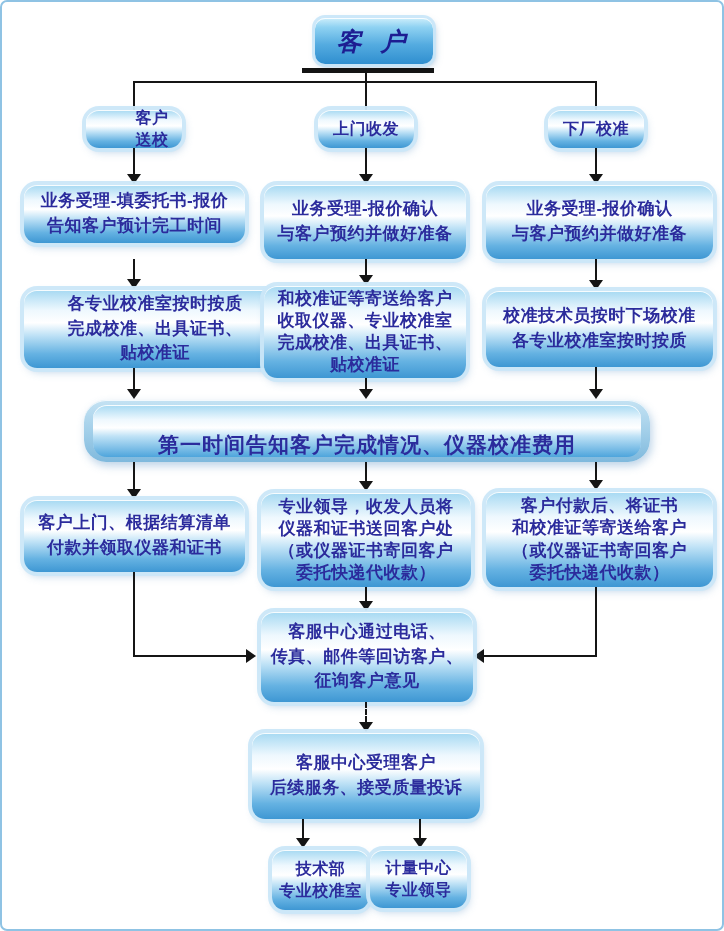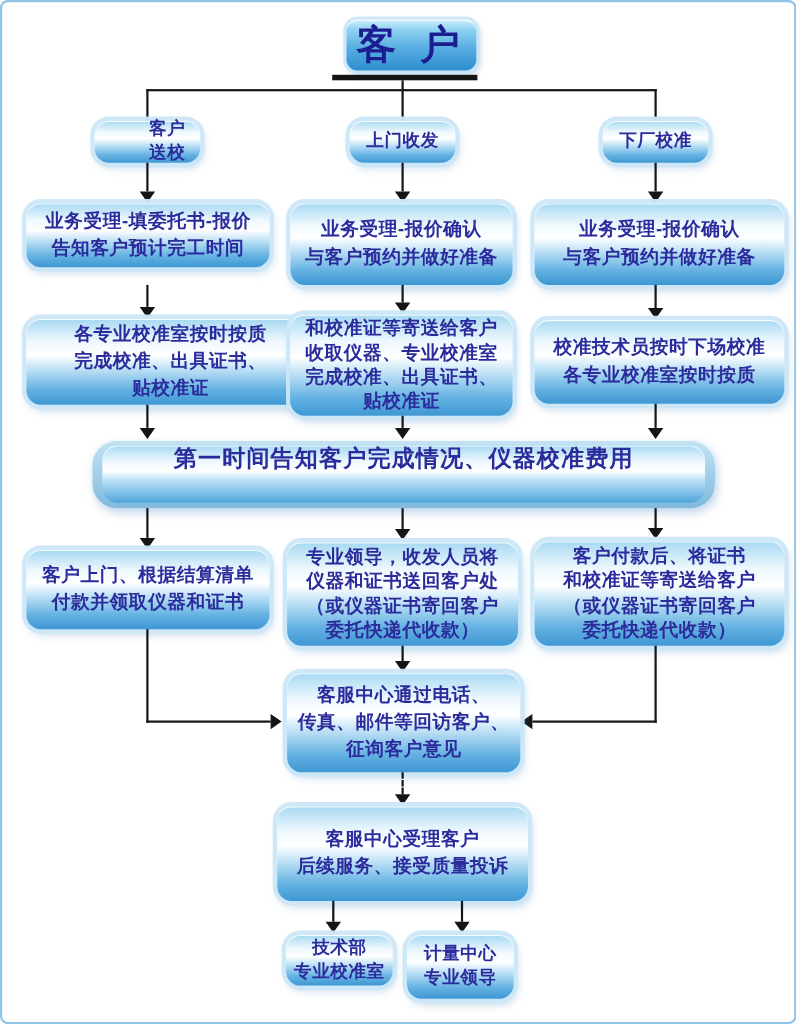--- a/index.html
+++ b/index.html
@@ -21,33 +21,33 @@
     font-size:17px;line-height:1.45;letter-spacing:0.5px;
   }
   .tight{line-height:1.3;}
   .small{font-size:16px;line-height:1.4;}
   .title-box{
     position:absolute;left:313px;top:16px;width:118px;height:46px;border-radius:10px;box-sizing:border-box;
     background:linear-gradient(180deg,#cdeefb 0%,#8fd2f2 20%,#54abe0 58%,#2f8ecf 100%);
     box-shadow:0 0 0 3px rgba(200,230,248,0.9), 2px 3px 7px rgba(90,140,185,0.5), inset 0 1px 0 rgba(255,255,255,0.85);
     display:flex;align-items:center;justify-content:center;
   }
-  .title-txt{font-size:36px;font-weight:bold;color:#1d1d92;letter-spacing:6px;white-space:pre;}
+  .title-txt{font-size:25px;font-weight:bold;color:#1d1d92;letter-spacing:6px;white-space:pre;font-style:italic;}
   .title-underline{position:absolute;left:300px;top:66px;width:132px;height:5px;background:#141414;}
   
   .banner-outer{
     position:absolute;left:82px;top:398px;width:566px;height:62px;border-radius:22px;
     background:linear-gradient(180deg,#c4e2f3 0%,#9fcde8 55%,#7fb9dd 100%);
     box-shadow:2px 4px 9px rgba(110,160,205,0.45), inset 0 1px 0 rgba(255,255,255,0.8);
   }
   .banner-inner{
     position:absolute;left:9px;top:5px;right:9px;bottom:5px;border-radius:14px;
     background:linear-gradient(180deg,#a6d9f2 0%,#eef8fe 28%,#ffffff 44%,#bfe2f6 60%,#4ea5dc 100%);
     box-shadow:inset 0 1px 0 rgba(255,255,255,0.9);
-    display:flex;align-items:flex-start;justify-content:center;text-align:center;
+    display:flex;align-items:flex-end;justify-content:center;text-align:center;
   }
   .banner-txt{font-size:21px;letter-spacing:1px;line-height:1.2;}
   
   .vline{position:absolute;width:2px;background:#151515;}
   .hline{position:absolute;height:2px;background:#151515;}
   .vdash{position:absolute;width:0;border-left:2px dashed #151515;}
   .ah-down{position:absolute;width:0;height:0;border-left:7px solid transparent;border-right:7px solid transparent;border-top:10px solid #151515;}
   .ah-right{position:absolute;width:0;height:0;border-top:7px solid transparent;border-bottom:7px solid transparent;border-left:10px solid #151515;}
   .ah-left{position:absolute;width:0;height:0;border-top:7px solid transparent;border-bottom:7px solid transparent;border-right:10px solid #151515;}
 </style>
@@ -180,21 +180,21 @@
   <div class="gbox" style="left:250px;top:731px;width:228px;height:86px;">
     <span class="btxt">客服中心受理客户
 后续服务、接受质量投诉</span>
   </div>
 
   <div class="vline" style="left:300px;top:817px;height:19px;"></div>
   <div class="ah-down" style="left:294px;top:836px;"></div>
   <div class="vline" style="left:417px;top:817px;height:19px;"></div>
   <div class="ah-down" style="left:411px;top:836px;"></div>
 
-  <div class="gbox" style="left:258px;top:848px;width:97px;height:46px;">
+  <div class="gbox" style="left:270px;top:848px;width:97px;height:60px;">
     <span class="btxt small">技术部
 专业校准室</span>
   </div>
   <div class="gbox" style="left:368px;top:848px;width:97px;height:58px;">
     <span class="btxt small">计量中心
 专业领导</span>
   </div>
 
 </div>
 

